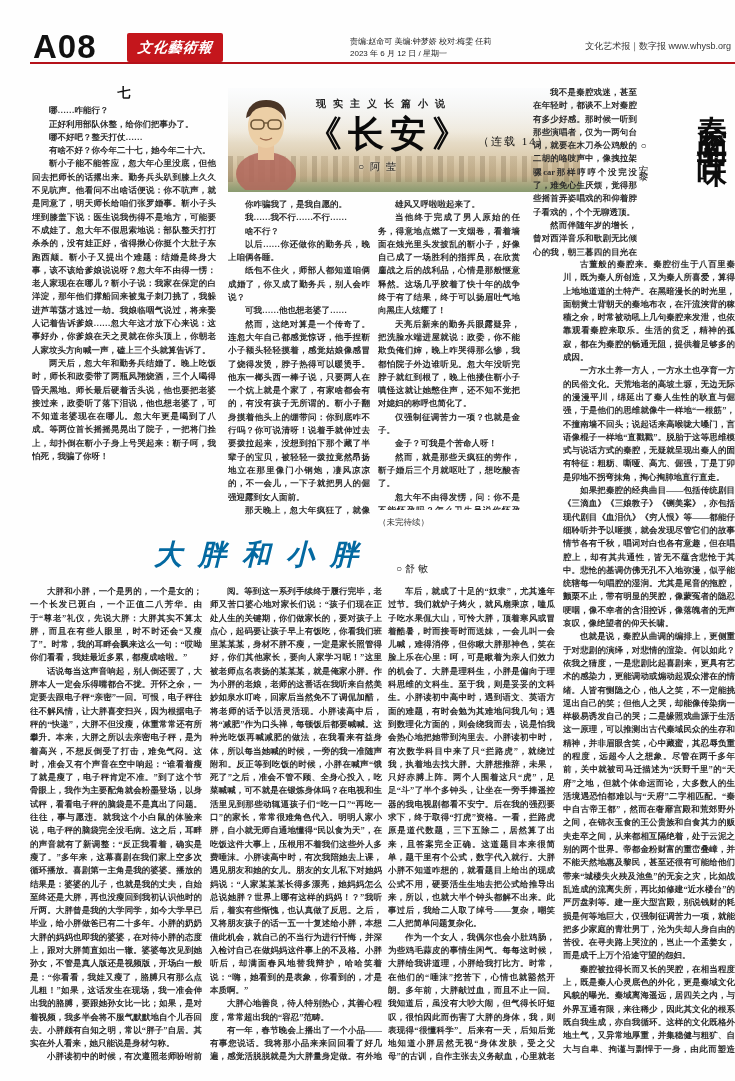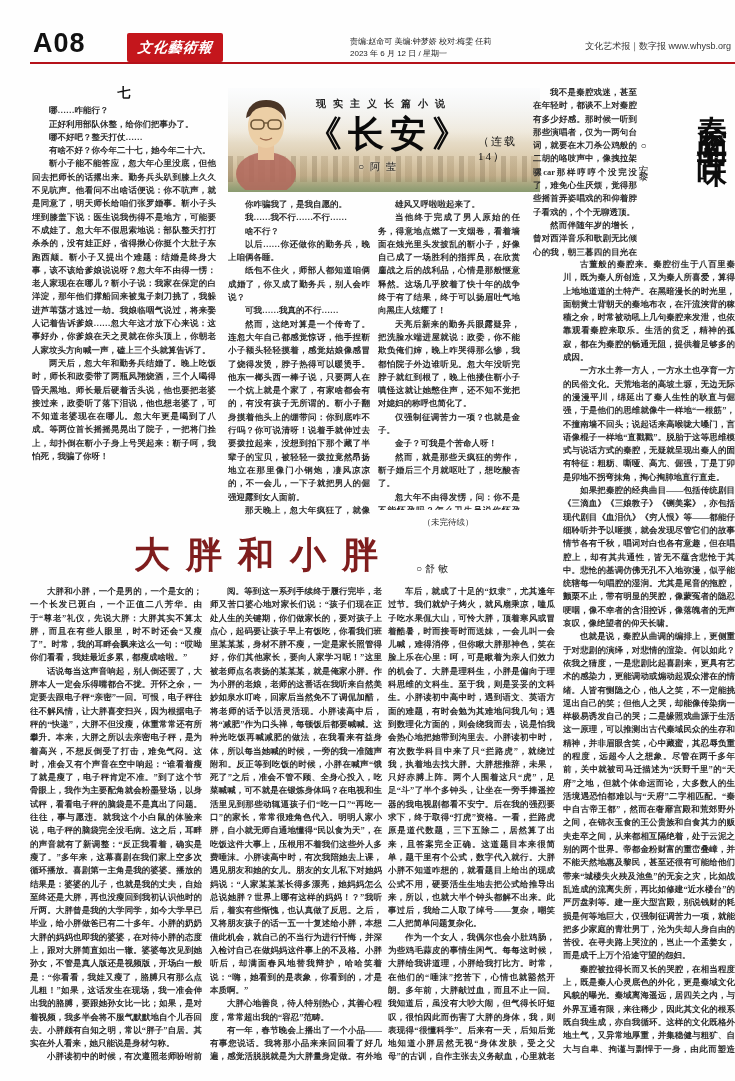--- a/index.html
+++ b/index.html
@@ -1,60 +1,60 @@
 <!DOCTYPE html>
 <html><head>
 <meta charset="utf-8">
 <style>
   html,body{margin:0;padding:0;background:#e8e8e8;}
   .page{position:relative;width:735px;height:1081px;background:#fefefe;overflow:hidden;
         font-family:"Liberation Serif","DejaVu Serif",serif;color:#262626;margin:0 auto;}
   
   .pageno{position:absolute;left:33px;top:28px;font-family:"Liberation Sans","DejaVu Sans",sans-serif;
-          font-size:27px;font-weight:bold;color:#111;letter-spacing:1px;}
+          font-size:33px;font-weight:bold;color:#111;letter-spacing:1px;}
   .logo{position:absolute;left:127px;top:33px;width:96px;height:29px;background:#c4161c;border-radius:2px;
         display:flex;align-items:center;justify-content:center;}
   .logo span{color:#fff;font-size:14px;font-weight:bold;font-style:italic;letter-spacing:1px;
         font-family:"Liberation Serif",serif;transform:skewX(-6deg);white-space:nowrap;}
   .section-title{position:absolute;left:231px;top:27px;font-size:30px;font-weight:bold;color:#0d0d0d;
         letter-spacing:6px;font-family:"Liberation Serif",serif;}
   .credits{position:absolute;left:350px;top:36px;font-family:"Liberation Sans","DejaVu Sans",sans-serif;
         font-size:8px;line-height:12px;color:#222;white-space:nowrap;}
   .site{position:absolute;right:4px;top:40px;font-family:"Liberation Sans","DejaVu Sans",sans-serif;
         font-size:9px;color:#333;}
   .red-rule{position:absolute;left:30px;top:62px;width:705px;height:2px;background:#b5121a;}
   
   .col{position:absolute;overflow:hidden;text-align:justify;font-size:8.5px;line-height:13.3px;color:#2d2d2d;}
   .col p{margin:0;text-indent:2em;font-weight:bold;}
   
   .chapter{ text-align:center;font-size:13px;font-weight:bold;text-indent:0;margin:0 0 5px 0;color:#111;}
-  .novel-box{position:absolute;left:228px;top:88px;width:312px;height:104px;overflow:hidden;
+  .novel-box{position:absolute;left:228px;top:88px;width:352px;height:104px;overflow:hidden;
         background:linear-gradient(180deg,#e9eef3 0%,#ece5d6 42%,#dcccae 68%,#cbb794 84%,#97a077 96%,#8a9a70 100%);}
   .novel-box .skyline{position:absolute;left:0;right:0;bottom:10px;height:26px;opacity:.5;
         background:repeating-linear-gradient(90deg,rgba(110,92,62,.55) 0 5px,rgba(0,0,0,0) 5px 9px,rgba(140,118,82,.45) 9px 16px,rgba(0,0,0,0) 16px 21px);}
   .novel-box .haze{position:absolute;left:0;top:0;right:0;height:55px;
         background:linear-gradient(180deg,rgba(255,255,255,.85),rgba(255,255,255,0));}
   .portrait{position:absolute;left:2px;top:4px;}
   .kicker{position:absolute;left:88px;top:9px;font-size:10px;font-weight:bold;letter-spacing:7px;color:#222;}
   .novel-title{position:absolute;left:78px;top:22px;width:200px;text-align:left;
         font-size:36px;font-weight:bold;letter-spacing:6px;color:#0a0a0a;white-space:nowrap;}
   .serial{position:absolute;left:250px;top:46px;font-size:11px;letter-spacing:2px;color:#111;font-weight:normal;}
   .novel-author{position:absolute;left:130px;top:72px;font-size:10px;letter-spacing:6px;color:#161616;
         text-shadow:0 0 3px rgba(255,255,255,.9);}
-  .ending{position:absolute;left:378px;top:517px;width:140px;text-align:center;font-size:8.5px;color:#2d2d2d;}
+  .ending{position:absolute;left:378px;top:517px;width:140px;text-align:left;font-size:8.5px;color:#2d2d2d;}
   
   .vtitle{position:absolute;left:652px;top:92px;width:80px;height:185px;
         writing-mode:vertical-rl;font-size:30px;font-weight:bold;letter-spacing:10px;color:#0c0c0c;
         font-family:"Liberation Serif",serif;text-align:left;}
   .vauthor{position:absolute;left:636px;top:140px;writing-mode:vertical-rl;
         font-size:10px;letter-spacing:6px;color:#222;}
   
   .pang-head{position:absolute;left:30px;top:534px;width:525px;height:42px;
         display:flex;align-items:center;justify-content:center;gap:22px;}
-  .pang-title{font-size:36px;font-weight:bold;letter-spacing:16px;color:#7f1d1d;white-space:nowrap;}
+  .pang-title{font-size:28px;font-weight:bold;letter-spacing:16px;color:#0369a1;white-space:nowrap;font-style:italic;}
   .pang-author{font-size:10px;letter-spacing:3px;color:#222;margin-top:28px;white-space:nowrap;}
 </style>
 </head>
 <body>
 
 <div class="page">
 
   <div class="pageno">A08</div>
   <div class="logo">
     <span>文化藝術報</span>
@@ -98,21 +98,21 @@
     <div class="serial">（连载 14）</div>
     <div class="novel-author">○阿莹</div>
   </div>
 
   <div class="col" style="left:228px;top:198px;width:142px;height:318px;">
       <p>你咋骗我了，是我自愿的。</p>
       <p>我……我不行……不行……</p>
       <p>啥不行？</p>
       <p>以后……你还做你的勤务兵，晚上咱俩各睡。</p>
       <p>纸包不住火，师部人都知道咱俩成婚了，你又成了勤务兵，别人会咋说？</p>
-      <p>可我……我真的不行……</p>
+      <p>可我……他也想老婆了……</p>
       <p>然而，这绝对算是一个传奇了。连忽大年自己都感觉惊讶，他手捏靳小子额头轻轻摸着，感觉姑娘像感冒了烧得发烫，脖子热得可以暖烫手。他东一榔头西一棒子说，只要两人在一个炕上就是个家了，有家啥都会有的，有没有孩子无所谓的。靳小子翻身摸着他头上的绷带问：你到底咋不行吗？你可说清呀！说着手就伸过去要拨拉起来，没想到拍下那个藏了半辈子的宝贝，被轻轻一拨拉竟然昂扬地立在那里像门小钢炮，凄风凉凉的，不一会儿，一下子就把男人的倔强迎露到女人面前。</p>
       <p>那天晚上，忽大年疯狂了，就像一头饿极的野猪重重地扑上去，一路突进，冲锋陷阵，第一次尝到了颠鸾倒凤的滋味，也让靳小子尝到了被滋润的快感。呵呵，就像是取得了一场及时的战场胜利，新郎官陶醉得忘乎所以，连他自己都没想到，他竟然有这般强大，从月上树梢，到东方泛白，始终处于亢奋之中，好像这些年受到的压抑，一朝释放便不可收了。直到把所有的怨气和渴望毫无保留地宣泄出来，让他在女人面前丧失的</p>
     </div>
   <div class="col" style="left:378px;top:198px;width:142px;height:312px;">
       <p>雄风又呼啦啦起来了。</p>
       <p>当他终于完成了男人原始的任务，得意地点燃了一支烟卷，看着墙面在烛光里头发披乱的靳小子，好像自己成了一场胜利的指挥员，在欣赏鏖战之后的战利品，心情是那般惬意释然。这场几乎胶着了快十年的战争终于有了结果，终于可以扬眉吐气地向黑庄人炫耀了！</p>
       <p>天亮后新来的勤务兵眼露疑异，把洗脸水端进屋就说：政委，你不能欺负俺们婶，晚上咋哭得那么惨，我都怕院子外边谁听见。忽大年没听完脖子就红到根了，晚上他搂住靳小子嗔怪这就让她憋住声，还不知不觉把对媳妇的称呼也简化了。</p>
       <p>仅强制征调苦力一项？也就是金子。</p>
       <p>金子？可我是个苦命人呀！</p>
       <p>然而，就是那些天疯狂的劳作，靳子婚后三个月就呕吐了，想吃酸杏了。</p>

